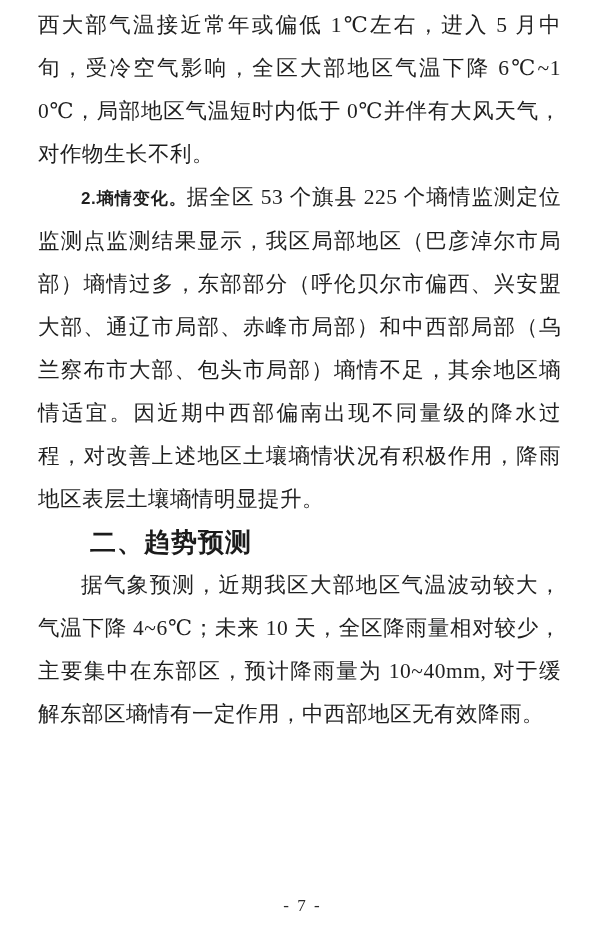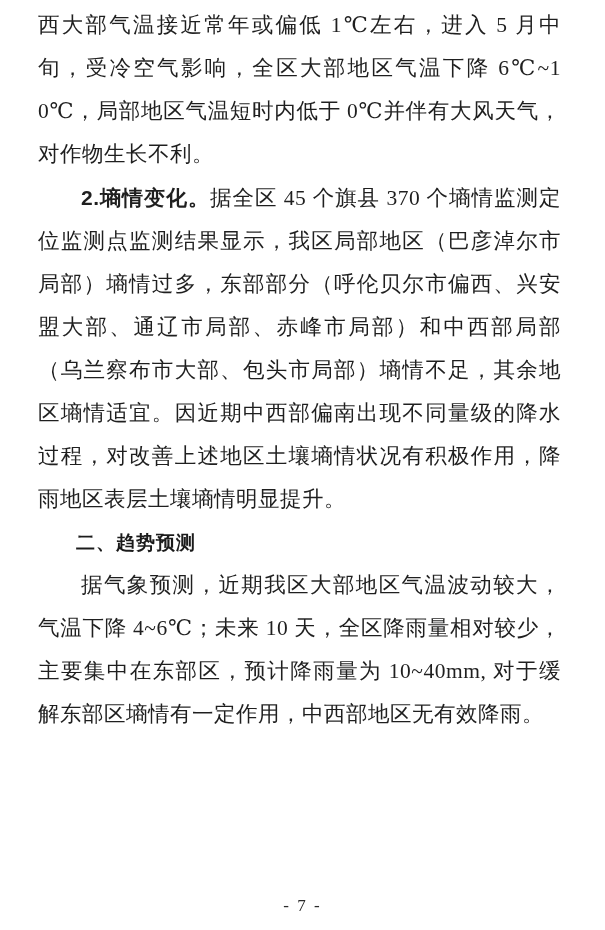--- a/index.html
+++ b/index.html
@@ -29,27 +29,27 @@
     text-align: justify;
     letter-spacing: 0.5px;
     word-break: break-all;
   }
   .para.indent {
     text-indent: 2em;
   }
   .bold-lead {
     font-weight: bold;
     font-family: "Liberation Sans", "DejaVu Sans", sans-serif;
-    font-size: 21px;
+    font-size: 17px;
   }
   .section-heading {
     margin: 0;
     font-family: "Liberation Sans", "DejaVu Sans", sans-serif;
     font-weight: bold;
-    font-size: 19px;
+    font-size: 26px;
     line-height: 43px;
     text-indent: 2em;
     letter-spacing: 1px;
     color: #1b1b1b;
   }
   .page-footer {
     position: absolute;
     left: 0;
     right: 0;
     bottom: 14px;
@@ -61,21 +61,21 @@
   }
 </style>
 </head>
 <body>
 
 <div class="page">
   <div class="content">
 
     <p class="para">西大部气温接近常年或偏低 1℃左右，进入 5 月中旬，受冷空气影响，全区大部地区气温下降 6℃~10℃，局部地区气温短时内低于 0℃并伴有大风天气，对作物生长不利。</p>
 
-    <p class="para indent"><span class="bold-lead">2.墒情变化。</span><span>据全区 45 个旗县 370 个墒情监测定位监测点监测结果显示，我区局部地区（巴彦淖尔市局部）墒情过多，东部部分（呼伦贝尔市偏西、兴安盟大部、通辽市局部、赤峰市局部）和中西部局部（乌兰察布市大部、包头市局部）墒情不足，其余地区墒情适宜。因近期中西部偏南出现不同量级的降水过程，对改善上述地区土壤墒情状况有积极作用，降雨地区表层土壤墒情明显提升。</span></p>
+    <p class="para indent"><span class="bold-lead">2.墒情变化。</span><span>据全区 53 个旗县 225 个墒情监测定位监测点监测结果显示，我区局部地区（巴彦淖尔市局部）墒情过多，东部部分（呼伦贝尔市偏西、兴安盟大部、通辽市局部、赤峰市局部）和中西部局部（乌兰察布市大部、包头市局部）墒情不足，其余地区墒情适宜。因近期中西部偏南出现不同量级的降水过程，对改善上述地区土壤墒情状况有积极作用，降雨地区表层土壤墒情明显提升。</span></p>
 
 
     <h2 class="section-heading">二、趋势预测</h2>
 
     <p class="para indent">据气象预测，近期我区大部地区气温波动较大，气温下降 4~6℃；未来 10 天，全区降雨量相对较少，主要集中在东部区，预计降雨量为 10~40mm, 对于缓解东部区墒情有一定作用，中西部地区无有效降雨。</p>
 
   </div>
 
   <div class="page-footer">- 7 -</div>
 </div>

